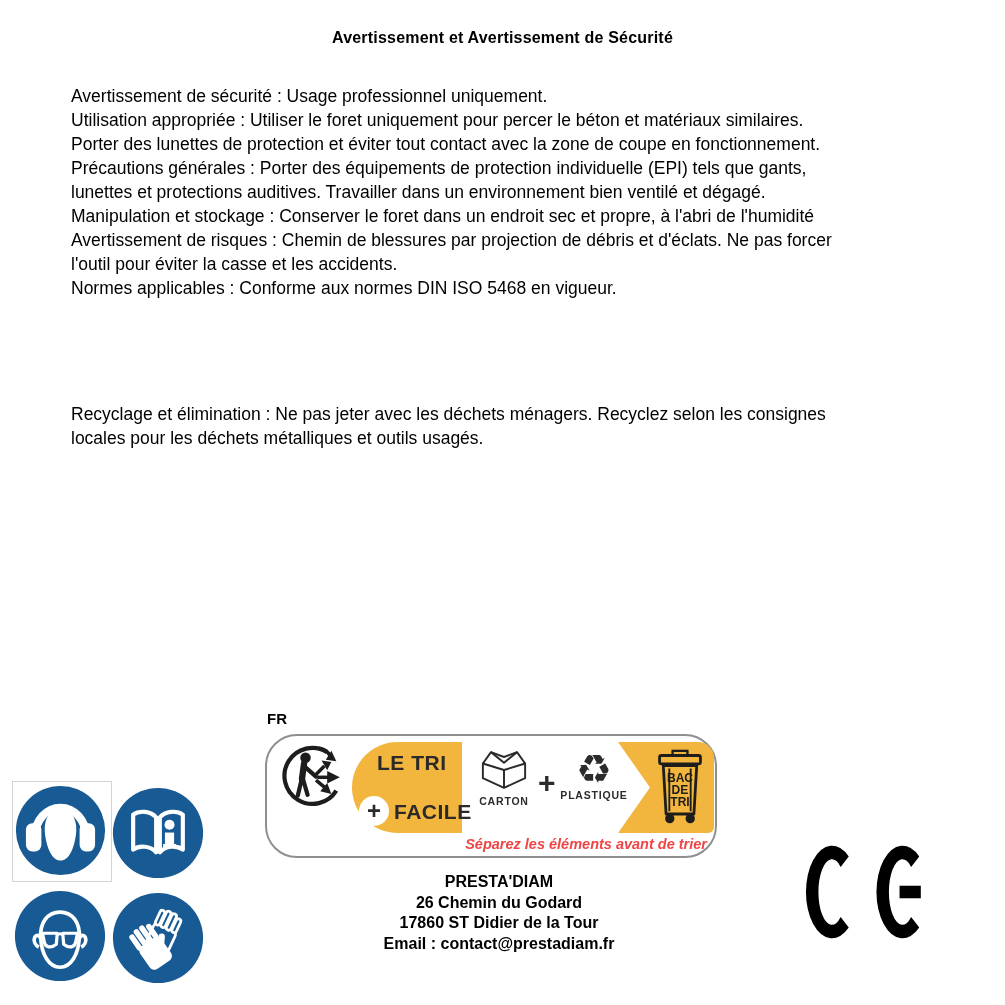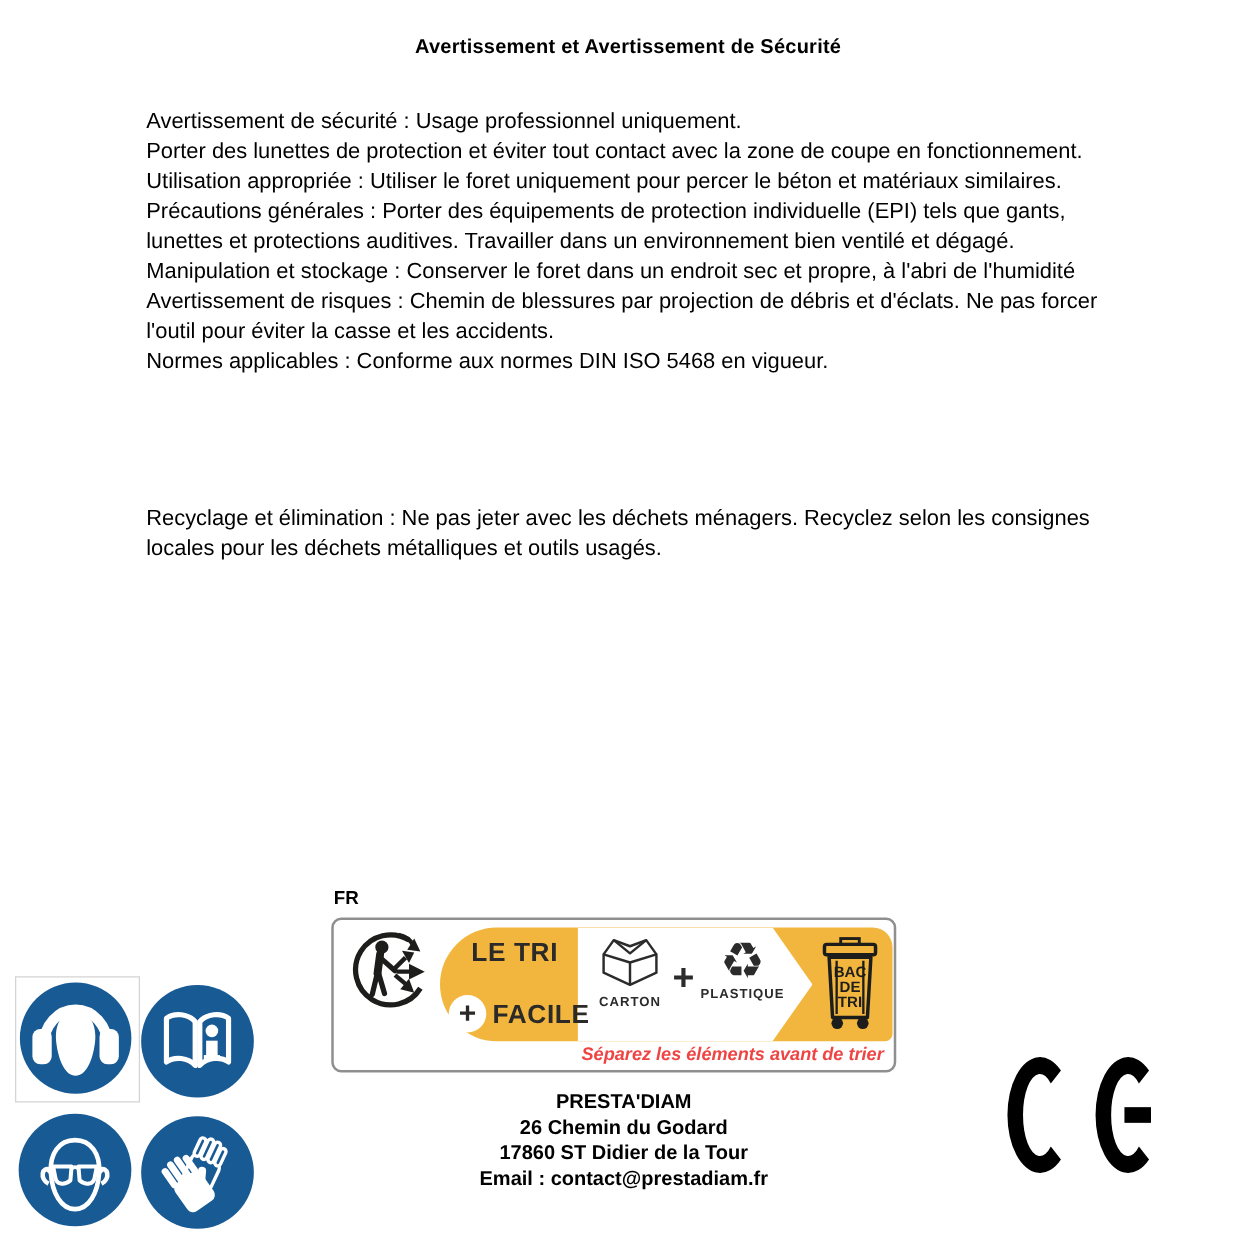--- a/index.html
+++ b/index.html
@@ -4,30 +4,30 @@
 <style>
   html,body{margin:0;padding:0;background:#fff;}
   .canvas{position:relative;width:1005px;height:1005px;background:#ffffff;
           font-family:"Liberation Sans", sans-serif;color:#000;overflow:hidden;}
 
   .doc-title{position:absolute;top:29px;left:0;width:100%;text-align:center;
              font-size:16px;font-weight:bold;letter-spacing:.2px;}
 
   .safety-block{position:absolute;left:71px;top:84px;font-size:17.5px;line-height:24px;}
   .recycling-block{position:absolute;left:71px;top:402px;font-size:17.5px;line-height:24px;}
-  .textline{white-space:pre;height:24px;margin-left:46px;}
+  .textline{white-space:pre;height:24px;}
 
   
   .picto{position:absolute;}
   .sticker{position:absolute;left:12px;top:781px;width:98px;height:99px;border:1px solid #d4d4d4;background:#fff;}
 
   
   .fr-code{position:absolute;left:267px;top:710px;font-size:15px;font-weight:bold;color:#000000;}
   .sort-box{position:absolute;left:265px;top:734px;width:452px;height:124px;box-sizing:border-box;
-            border:2px solid #8f8f8f;border-radius:8px;background:#fff;}
+            border:2px solid #8f8f8f;border-radius:32px;background:#fff;}
   .triman{position:absolute;left:14px;top:3px;width:70px;height:78px;}
   .band{position:absolute;left:85px;top:6px;width:362px;height:91px;background:#f2b63e;
         border-radius:46px 16px 6px 46px;}
   .band-white{position:absolute;left:110px;top:0;width:188px;height:91px;background:#fff;
               clip-path:polygon(0 0,83% 0,100% 50%,83% 100%,0 100%);}
   .letri{position:absolute;left:25px;top:9px;font-size:21px;font-weight:800;color:#2b2a29;letter-spacing:.5px;}
   .plus-circle{position:absolute;left:7px;top:54px;width:30px;height:30px;background:#fff;border-radius:50%;
                text-align:center;line-height:29px;font-size:24px;font-weight:900;color:#2b2a29;}
   .facile{position:absolute;left:42px;top:58px;font-size:21px;font-weight:700;color:#2b2a29;letter-spacing:.5px;}
   .mat{position:absolute;top:5px;text-align:center;color:#2b2b2b;}
@@ -47,22 +47,22 @@
 </head>
 <body>
 
 <div class="canvas">
 
   <div class="doc-title">Avertissement et Avertissement de Sécurité</div>
 
   <div class="safety-block">
 
   <div class="textline">Avertissement de sécurité : Usage professionnel uniquement.</div>
+      <div class="textline">Utilisation appropriée : Utiliser le foret uniquement pour percer le béton et matériaux similaires.</div>
       <div class="textline">Porter des lunettes de protection et éviter tout contact avec la zone de coupe en fonctionnement.</div>
-      <div class="textline">Utilisation appropriée : Utiliser le foret uniquement pour percer le béton et matériaux similaires.</div>
       <div class="textline">Précautions générales : Porter des équipements de protection individuelle (EPI) tels que gants,</div>
       <div class="textline">lunettes et protections auditives. Travailler dans un environnement bien ventilé et dégagé.</div>
       <div class="textline">Manipulation et stockage : Conserver le foret dans un endroit sec et propre, à l'abri de l'humidité</div>
       <div class="textline">Avertissement de risques : Chemin de blessures par projection de débris et d'éclats. Ne pas forcer</div>
       <div class="textline">l'outil pour éviter la casse et les accidents.</div>
       <div class="textline">Normes applicables : Conforme aux normes DIN ISO 5468 en vigueur.</div>
     </div>
 
   <div class="recycling-block">
 

